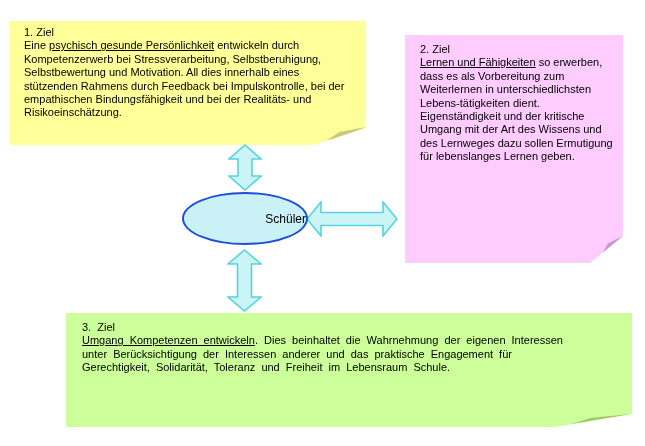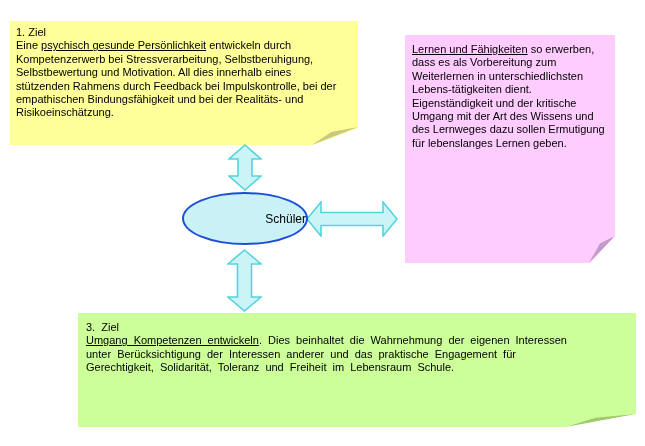--- a/index.html
+++ b/index.html
@@ -1,36 +1,36 @@
 <!DOCTYPE html>
 <html><head>
 <meta charset="utf-8">
 <style>
   html,body{margin:0;padding:0;}
   .canvas{
     position:relative;width:645px;height:446px;background:#ffffff;
     font-family:"Liberation Sans",sans-serif;color:#000;overflow:hidden;
   }
-  .note{position:absolute;}
+  .note{position:absolute;padding-left:8px;}
   .note-text{font-size:11px;line-height:13.4px;}
   .note-title{display:block;}
   .emph{font-weight:normal;text-decoration:underline;}
   .fold{position:absolute;right:0;bottom:0;clip-path:polygon(0% 100%,42% 28%,100% 0%);}
 
   .note-1{left:10px;top:21px;width:348px;height:124px;
     clip-path:polygon(0 0,100% 0,100% 107px,303px 100%,0 100%);}
   .note-1 .note-text{padding:5px 8px 0 6px;width:332px;}
   .fold-1{width:46px;height:18px;}
 
   .note-2{left:405px;top:35px;width:210px;height:228px;
     clip-path:polygon(0 0,100% 0,100% 201px,185px 100%,0 100%);}
   .note-2 .note-text{padding:8px 8px 0 7px;width:194px;}
   .fold-2{width:26px;height:27px;}
 
-  .note-3{left:78px;top:313px;width:558px;height:114px;
+  .note-3{left:66px;top:313px;width:558px;height:114px;
     clip-path:polygon(0 0,100% 0,100% 101px,488px 100%,0 100%);}
   .note-3 .note-text{padding:8px 8px 0 8px;width:500px;word-spacing:3px;}
   .fold-3{width:70px;height:13px;}
 
   .ellipse{
     position:absolute;left:182px;top:192px;width:126px;height:53px;
     border:2px solid #1d4ed8;border-radius:50%;background:#c9f1f6;
     box-sizing:border-box;display:flex;align-items:center;justify-content:flex-end;
     font-size:12px;
   }
@@ -48,21 +48,21 @@
   <div class="note note-1" style="background-color: rgb(255, 255, 153);">
     <div class="fold fold-1" style="background-color: rgb(201, 201, 123);"></div>
     <div class="note-text">
       <span class="note-title">1. Ziel</span><span>Eine </span><span class="emph">psychisch gesunde Persönlichkeit</span><span> entwickeln durch Kompetenzerwerb bei Stressverarbeitung, Selbstberuhigung, Selbstbewertung und Motivation. All dies innerhalb eines stützenden Rahmens durch Feedback bei Impulskontrolle, bei der empathischen Bindungsfähigkeit und bei der Realitäts- und Risikoeinschätzung.</span>
     </div>
   </div>
 
   <div class="note note-2" style="background-color: rgb(255, 204, 255);">
     <div class="fold fold-2" style="background-color: rgb(196, 155, 200);"></div>
     <div class="note-text">
-      <span></span><span class="emph">Lernen und Fähigkeiten</span><span> so erwerben, dass es als Vorbereitung zum Weiterlernen in unterschiedlichsten Lebens-tätigkeiten dient. Eigenständigkeit und der kritische Umgang mit der Art des Wissens und des Lernweges dazu sollen Ermutigung für lebenslanges Lernen geben.</span>
+      <span class="note-title">2. Ziel</span><span></span><span class="emph">Lernen und Fähigkeiten</span><span> so erwerben, dass es als Vorbereitung zum Weiterlernen in unterschiedlichsten Lebens-tätigkeiten dient. Eigenständigkeit und der kritische Umgang mit der Art des Wissens und des Lernweges dazu sollen Ermutigung für lebenslanges Lernen geben.</span>
     </div>
   </div>
 
   <div class="note note-3" style="background-color: rgb(204, 255, 153);">
     <div class="fold fold-3" style="background-color: rgb(163, 200, 111);"></div>
     <div class="note-text">
       <span class="note-title">3. Ziel</span><span></span><span class="emph">Umgang Kompetenzen entwickeln</span><span>. Dies beinhaltet die Wahrnehmung der eigenen Interessen unter Berücksichtigung der Interessen anderer und das praktische Engagement für Gerechtigkeit, Solidarität, Toleranz und Freiheit im Lebensraum Schule.</span>
     </div>
   </div>
 

